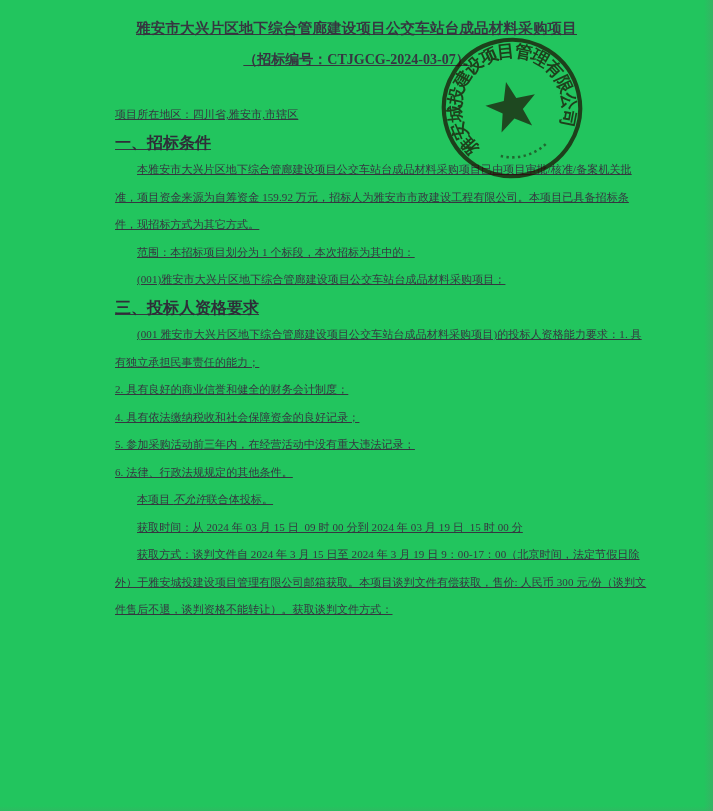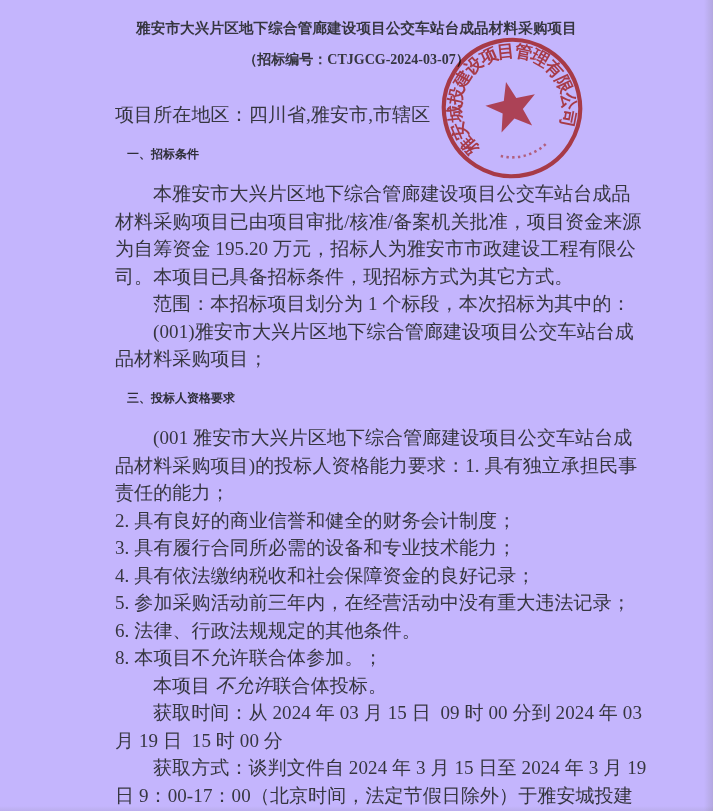--- a/index.html
+++ b/index.html
@@ -4,45 +4,46 @@
 <style>
   html,body { margin:0; padding:0; }
   body {
     width:713px; height:811px;
     background:#e9e9e7;
     font-family:"Liberation Serif","DejaVu Serif",serif;
   }
   .page {
     position:relative;
     width:713px; height:811px;
-    background:#c4b5fd;
+    background:#22c55e;
     overflow:hidden;
     color:#363640;
+    text-decoration:underline;
   }
   .title-block { padding-top:13px; text-align:center; }
   .doc-title {
     font-size:14.5px; font-weight:bold; line-height:30px;
     margin:0; letter-spacing:0.2px;
   }
   .doc-subtitle {
     font-size:14px; font-weight:bold; line-height:30px; margin:2px 0 5px 0;
   }
   .content { padding:0 66px 0 115px; }
   .content p {
     margin:0;
-    font-size:19px;
+    font-size:11px;
     line-height:27.5px;
     white-space:pre-wrap;
     letter-spacing:0.1px;
   }
   .location { margin-top:26px !important; }
   .indent { text-indent:2em; }
   h2.sec {
-    margin:12px;
-    font-size:12px; font-weight:bold;
+    margin:0;
+    font-size:16px; font-weight:bold;
     line-height:27.5px;
     color:#2e2e38;
   }
   .note-italic { font-style:italic; }
 
   
   .stamp {
     position:absolute;
     left:433px; top:29px;
     width:158px; height:158px;
@@ -69,33 +70,31 @@
 
   <div class="title-block">
     <p class="doc-title">雅安市大兴片区地下综合管廊建设项目公交车站台成品材料采购项目</p>
     <p class="doc-subtitle">（招标编号：CTJGCG-2024-03-07）</p>
   </div>
 
   <div class="content">
     <p class="location">项目所在地区：四川省,雅安市,市辖区</p>
 
     <h2 class="sec">一、招标条件</h2>
-    <p class="indent">本雅安市大兴片区地下综合管廊建设项目公交车站台成品材料采购项目已由项目审批/核准/备案机关批准，项目资金来源为自筹资金 195.20 万元，招标人为雅安市市政建设工程有限公司。本项目已具备招标条件，现招标方式为其它方式。</p>
+    <p class="indent">本雅安市大兴片区地下综合管廊建设项目公交车站台成品材料采购项目已由项目审批/核准/备案机关批准，项目资金来源为自筹资金 159.92 万元，招标人为雅安市市政建设工程有限公司。本项目已具备招标条件，现招标方式为其它方式。</p>
 
     <p class="indent">范围：本招标项目划分为 1 个标段，本次招标为其中的：</p>
     <p class="indent">(001)雅安市大兴片区地下综合管廊建设项目公交车站台成品材料采购项目；</p>
 
     <h2 class="sec">三、投标人资格要求</h2>
     <p class="indent">(001 雅安市大兴片区地下综合管廊建设项目公交车站台成品材料采购项目)的投标人资格能力要求：1. 具有独立承担民事责任的能力；</p>
     <p>2. 具有良好的商业信誉和健全的财务会计制度；</p>
-    <p>3. 具有履行合同所必需的设备和专业技术能力；</p>
     <p>4. 具有依法缴纳税收和社会保障资金的良好记录；</p>
     <p>5. 参加采购活动前三年内，在经营活动中没有重大违法记录；</p>
     <p>6. 法律、行政法规规定的其他条件。</p>
-    <p>8. 本项目不允许联合体参加。；</p>
     <p class="indent"><span>本项目 </span><span class="note-italic">不允许</span><span>联合体投标。</span></p>
 
     <p class="indent">获取时间：从 2024 年 03 月 15 日  09 时 00 分到 2024 年 03 月 19 日  15 时 00 分</p>
     <p class="indent">获取方式：谈判文件自 2024 年 3 月 15 日至 2024 年 3 月 19 日 9：00-17：00（北京时间，法定节假日除外）于雅安城投建设项目管理有限公司邮箱获取。本项目谈判文件有偿获取，售价: 人民币 300 元/份（谈判文件售后不退，谈判资格不能转让）。获取谈判文件方式：</p>
   </div>
 
   <svg class="stamp" viewBox="0 0 160 160" aria-hidden="true">
     <g transform="rotate(-13 80 80)">
       <circle cx="80" cy="80" r="69" fill="none" stroke="#d5382b" stroke-width="4.2"></circle>
       <defs>

